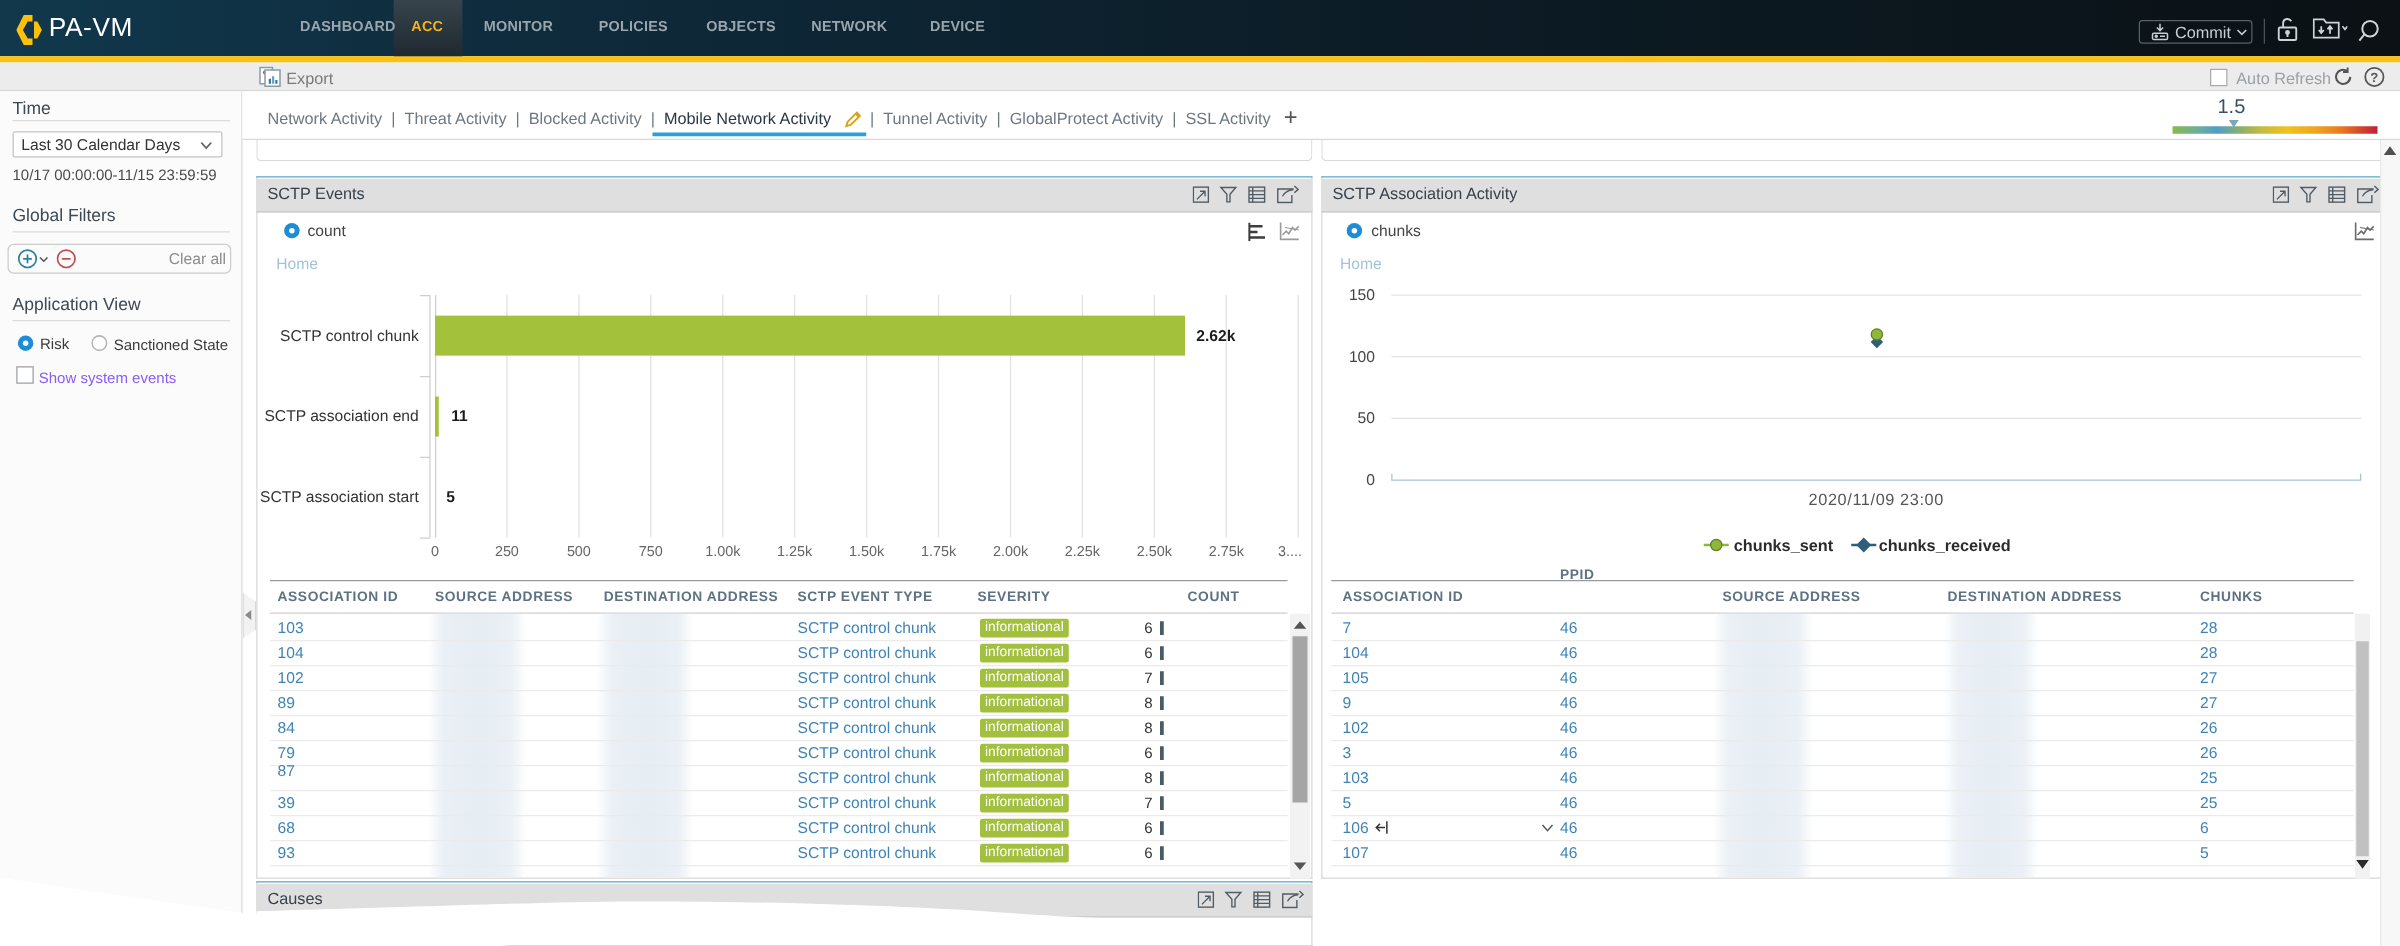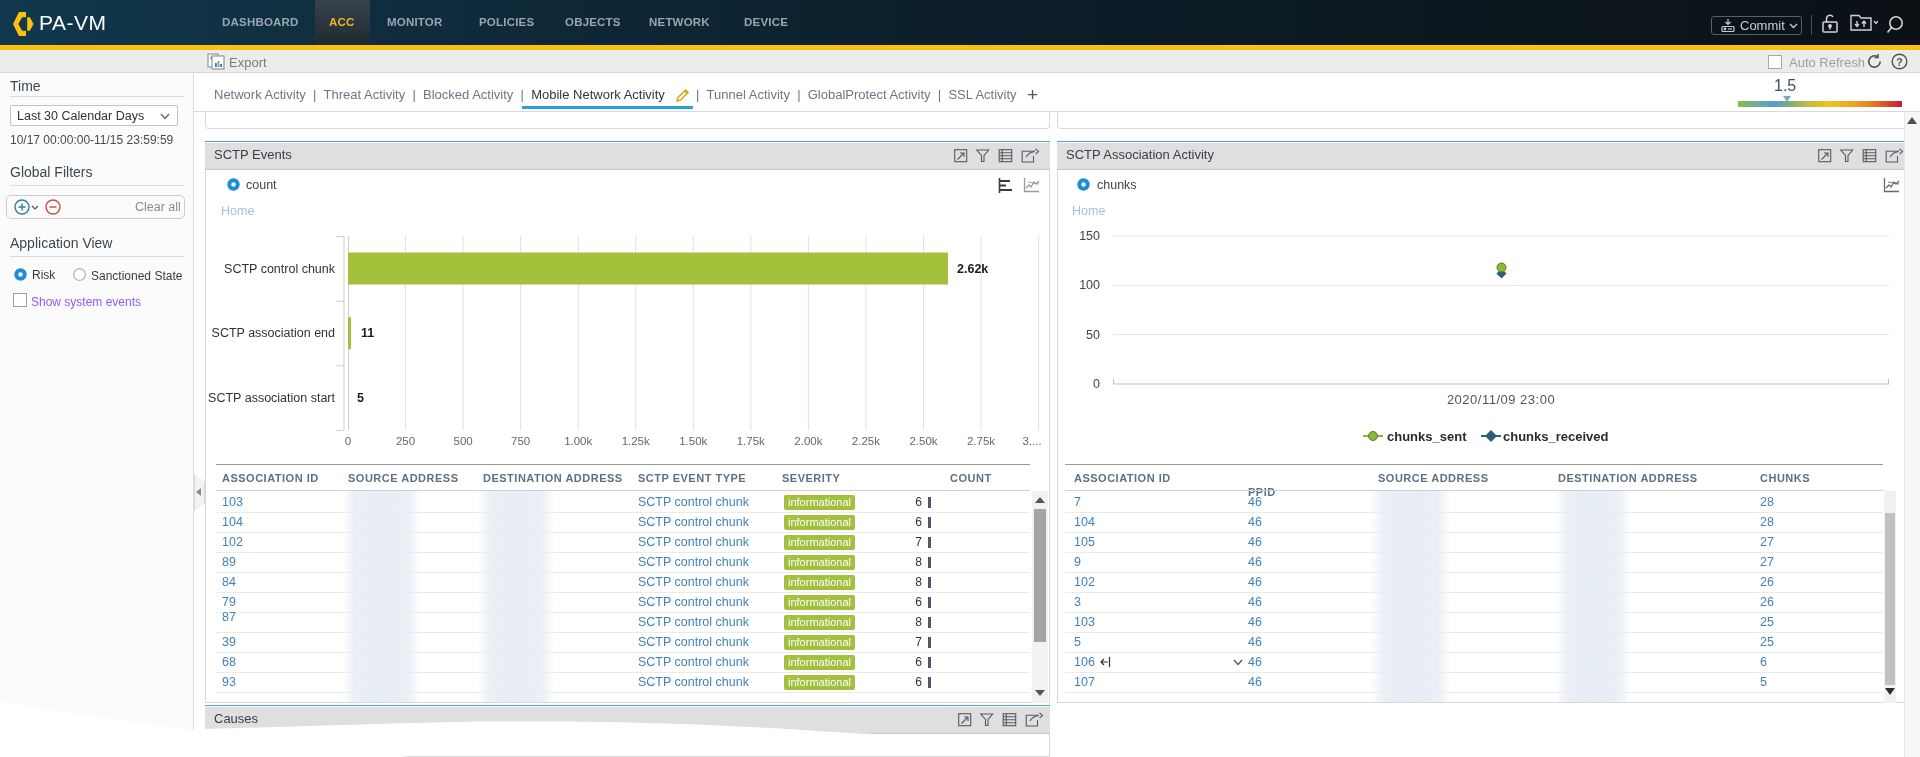--- a/index.html
+++ b/index.html
@@ -37,21 +37,21 @@
 <div class="abs" id="topnav"></div>
 <div class="abs" id="goldbar"></div>
 <div class="abs" id="toolbar"></div>
 <div class="abs" id="accbox"></div>
 
 <svg class="abs" style="left:13px;top:12px" width="21" height="24" viewBox="0 0 21 24">
   <path d="M13 0 L6 0 L0 12 L6 24 L13 24 L13 18.8 L9.2 18.8 L5.3 12 L9.2 5.2 L13 5.2 Z" fill="#fcc10e"></path>
   <path d="M14.2 5.2 L16.9 5.2 L20.5 12 L16.9 18.8 L14.2 18.8 Z" fill="#fcc10e"></path>
 </svg>
 <div class="abs" style="left:39px;top:11px;font-size:21px;font-weight:normal;color:#fff;letter-spacing:.5px">PA-VM</div>
-<div class="navitem" style="left:222px">DASHBOARD</div>
+<div class="navitem" style="left:240px">DASHBOARD</div>
 <div class="navitem" style="left:329px;color:#f5b41f;z-index:2">ACC</div>
 <div class="navitem" style="left:387px">MONITOR</div>
 <div class="navitem" style="left:479px">POLICIES</div>
 <div class="navitem" style="left:565px">OBJECTS</div>
 <div class="navitem" style="left:649px">NETWORK</div>
 <div class="navitem" style="left:744px">DEVICE</div>
 
 <div class="abs" style="left:1711px;top:16px;width:91px;height:19px;border:1px solid #55626b;border-radius:3px"></div>
 <svg class="abs" style="left:1720px;top:18px" width="16" height="15" viewBox="0 0 16 15" fill="none" stroke="#c7ced4" stroke-width="1.2">
   <path d="M8 1 L8 6 M5.5 4 L8 6.5 L10.5 4"></path>
@@ -350,21 +350,21 @@
     <circle cx="316" cy="206" r="4.5" fill="#8db83a" stroke="#5f7d20"></circle>
     <text x="330" y="211" font-size="13" font-weight="bold" fill="#2b2b2b">chunks_sent</text>
     <line x1="424" y1="206" x2="444" y2="206" stroke="#2e5f7a" stroke-width="2"></line>
     <path d="M428 206 L434 200 L440 206 L434 212 Z" fill="#2e5f7a"></path>
     <text x="446" y="211" font-size="13" font-weight="bold" fill="#2b2b2b">chunks_received</text>
   </g>
 </svg>
 
 <div class="abs" style="left:1065px;top:464px;width:818px;height:1px;background:#9a9a9a"></div>
 <div class="thead" style="left:1074px;top:472px">ASSOCIATION ID</div>
-<div class="thead" style="left:1248px;top:486px">PPID</div>
+<div class="thead" style="left:1248px;top:454px">PPID</div>
 <div class="thead" style="left:1378px;top:472px">SOURCE ADDRESS</div>
 <div class="thead" style="left:1558px;top:472px">DESTINATION ADDRESS</div>
 <div class="thead" style="left:1760px;top:472px">CHUNKS</div>
 <div class="abs" style="left:1065px;top:490px;width:818px;height:1px;background:#cfcfcf"></div>
 <div class="blur1" style="left:1370px;top:491px;width:81px;height:211px"></div>
 <div class="blur1" style="left:1555px;top:491px;width:76px;height:211px"></div>
 <div class="link" style="left:1074px;top:495px">7</div>
 <div class="link" style="left:1248px;top:495px">46</div>
 <div class="link" style="left:1760px;top:495px">28</div>
 <div class="rowsep" style="left:1065px;top:512px;width:818px"></div>

